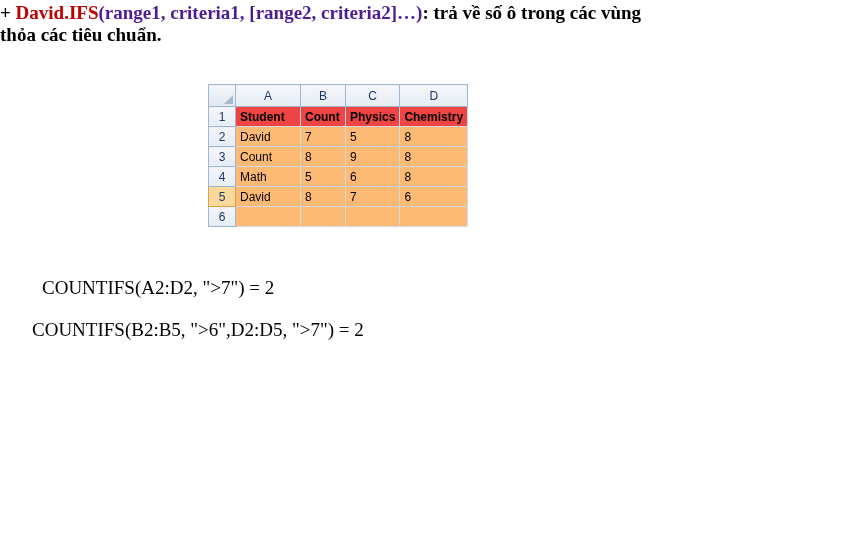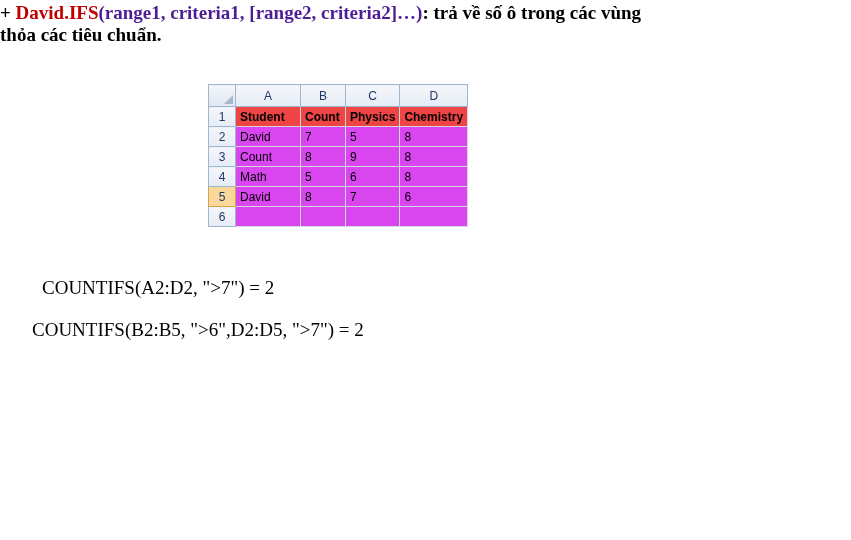--- a/index.html
+++ b/index.html
@@ -80,21 +80,21 @@
     text-align: center;
   }
   .ss-table th.rowhead.sel {
     background: #f9d99b;
     border-color: #d6a24a;
   }
   .ss-table td {
     border: 1px solid #d4d9e1;
     padding: 0 4px;
     height: 19px;
-    background: #d946ef;
+    background: #fdba74;
   }
   .ss-table td.hdr {
     font-weight: bold;
     background: #ef4444;
   }
   .w-a { width: 62px; }
   .w-b { width: 42px; }
   .w-c { width: 48px; }
   .w-d { width: 60px; }
   .right-edge { border-right: 1px solid #9eb6ce; }

